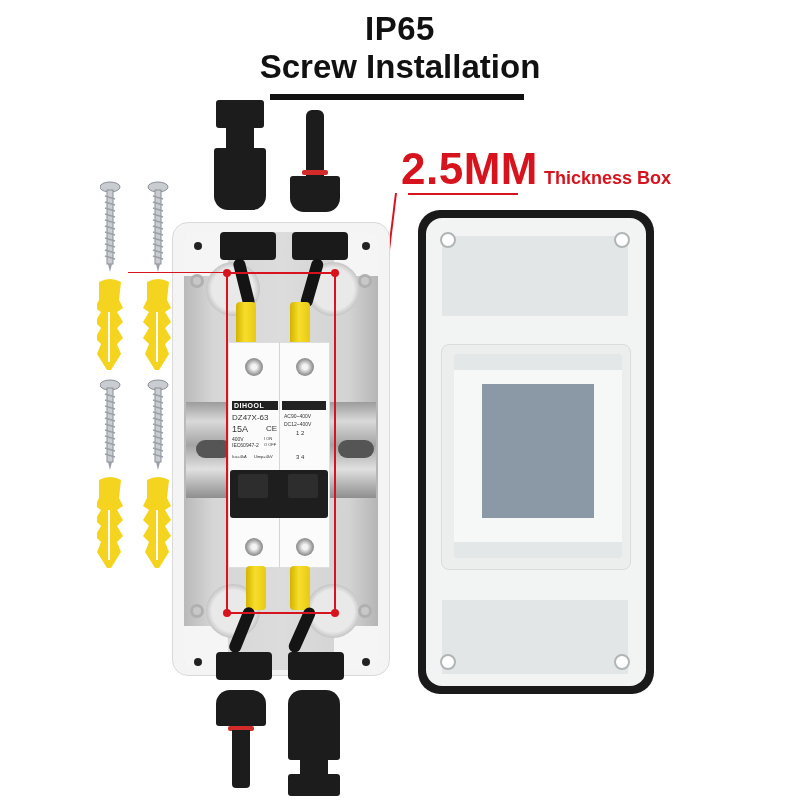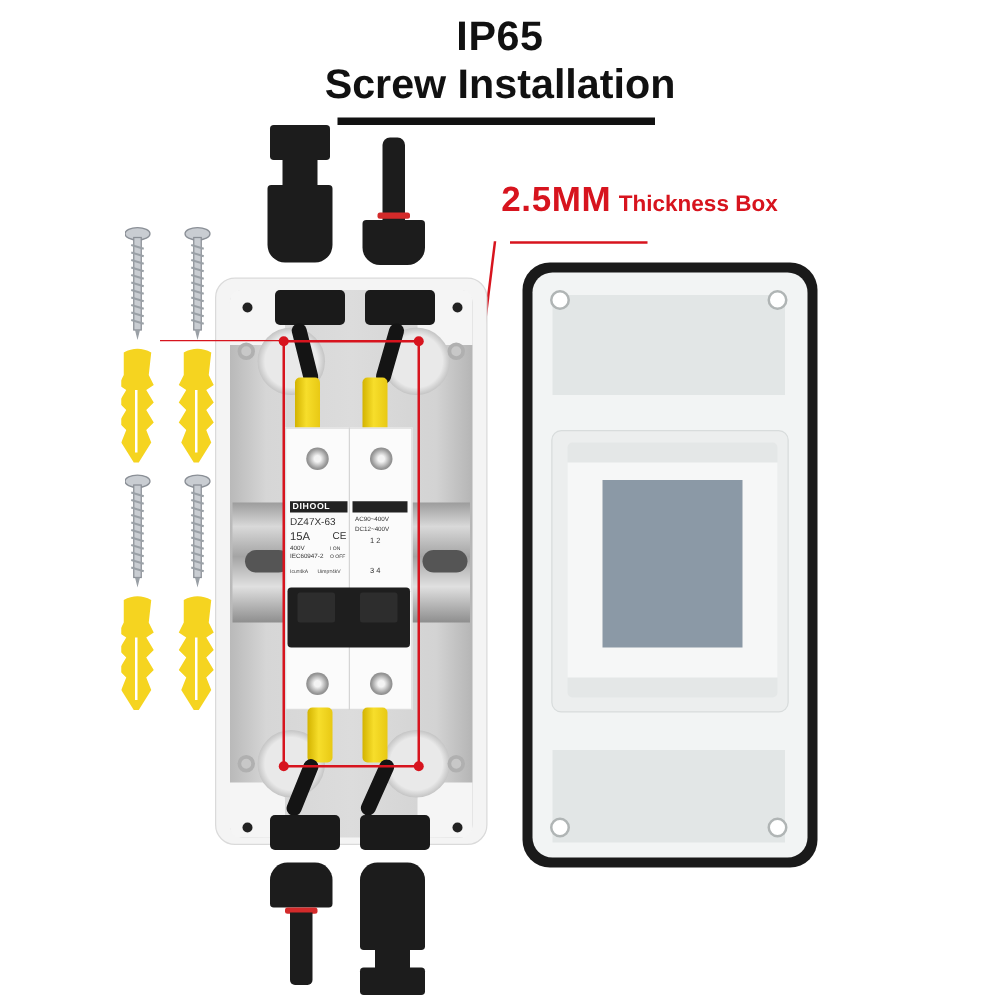--- a/index.html
+++ b/index.html
@@ -4,21 +4,21 @@
 <style>
   * { box-sizing: border-box; margin: 0; padding: 0; }
   body { width: 800px; height: 800px; background: #ffffff; position: relative; overflow: hidden; font-family: "Liberation Sans", sans-serif; }
   .abs { position: absolute; }
 
   .title-1 { left: 0; width: 800px; top: 10px; text-align: center; font-size: 33px; font-weight: bold; color: #111; letter-spacing: 0.5px; }
   .title-2 { left: 0; width: 800px; top: 48px; text-align: center; font-size: 33px; font-weight: bold; color: #111; }
   .title-underline { left: 270px; top: 94px; width: 254px; height: 6px; background: #111; }
 
   .thick-label { left: 401px; top: 144px; white-space: nowrap; color: #d7141e; font-weight: bold; }
-  .thick-big { font-size: 28px; letter-spacing: 0.5px; }
+  .thick-big { font-size: 44px; letter-spacing: 0.5px; }
   .thick-small { font-size: 18px; margin-left: 6px; }
 
   
   .box-left { left: 172px; top: 222px; width: 218px; height: 454px; background: #f4f4f4; border-radius: 16px; border: 1px solid #dadada; }
   .box-left-inner { left: 184px; top: 232px; width: 194px; height: 438px; background: linear-gradient(90deg,#b9b9b9 0%,#d6d6d6 15%,#dcdcdc 50%,#d3d3d3 85%,#b5b5b5 100%); border-radius: 10px; }
   .corner { width: 44px; height: 44px; background: #f5f5f5; }
   .hole { width: 8px; height: 8px; border-radius: 50%; background: #222; }
   .boss { width: 54px; height: 54px; border-radius: 50%; background: radial-gradient(circle,#e9e9e9 55%,#c6c6c6 70%,#d8d8d8 100%); }
   .ear { width: 14px; height: 14px; border-radius: 50%; background: #c8c8c8; border: 3px solid #b0b0b0; }
 

